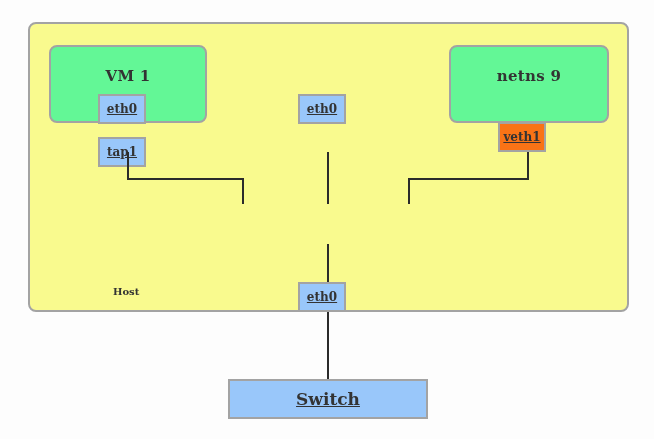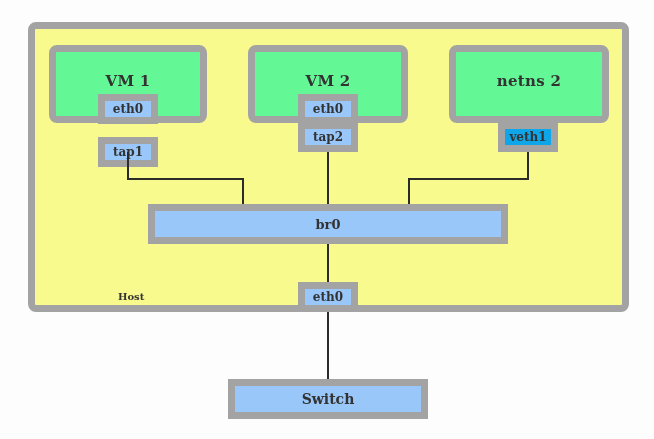--- a/index.html
+++ b/index.html
@@ -5,80 +5,75 @@
   html,body{margin:0;padding:0;}
   body{
     width:654px;height:439px;
     background:#fdfdfd;
     font-family:"DejaVu Serif","Liberation Serif",serif;
     color:#333333;
     position:relative;
     overflow:hidden;
   }
   .canvas{position:absolute;left:0;top:0;width:654px;height:439px;}
-  .box{position:absolute;box-sizing:border-box;border:7px solid #a3a3a3;}
+  .box{position:absolute;box-sizing:border-box;border:2px solid #a3a3a3;text-decoration:underline;}
   .rounded{border-radius:8px;}
   .host{left:28px;top:22px;width:601px;height:290px;}
   .vm{height:78px;top:45px;}
   .vm-label{
     position:absolute;left:0;right:0;top:0;height:58px;
     display:flex;align-items:center;justify-content:center;
     font-weight:bold;font-size:15px;letter-spacing:.3px;
   }
   .ifbox{
-    width:60px;height:30px;
+    width:48px;height:30px;
     display:flex;align-items:center;justify-content:center;
     font-weight:bold;font-size:12px;
   }
   .bridge{
     left:148px;top:204px;width:360px;height:40px;
     display:flex;align-items:center;justify-content:center;
     font-weight:bold;font-size:13px;
   }
   .switch{
     left:228px;top:379px;width:200px;height:40px;
     display:flex;align-items:center;justify-content:center;
-    font-weight:bold;font-size:14px;
+    font-weight:bold;font-size:17px;
   }
   .host-label{
     position:absolute;left:83px;top:262px;
     font-weight:bold;font-size:10px;
   }
   .line{position:absolute;background:#2b2b2b;}
 </style>
 </head>
 <body style="background-color: rgb(253, 253, 253);">
 
 <div class="canvas">
 
   <div class="box rounded host" style="background-color: rgb(249, 250, 142);">
     <div class="host-label">Host</div>
   </div>
 
   <div class="box rounded vm" style="left: 49px; width: 158px; background-color: rgb(99, 247, 150);">
     <div class="vm-label">VM 1</div>
   </div>
 
-  <div class="box rounded vm" style="left: 248px; width: 160px; background-color: rgb(99, 247, 150);">
-    <div class="vm-label">VM 2</div>
-  </div>
 
   <div class="box rounded vm" style="left: 449px; width: 160px; background-color: rgb(99, 247, 150);">
-    <div class="vm-label">netns 2</div>
+    <div class="vm-label">netns 9</div>
   </div>
 
   <div class="box ifbox" style="left: 98px; top: 94px; background-color: rgb(153, 199, 250);">eth0</div>
   <div class="box ifbox" style="left: 98px; top: 122px; background-color: rgb(153, 199, 250); margin-top: 15px;">tap1</div>
 
   <div class="box ifbox" style="left: 298px; top: 94px; background-color: rgb(153, 199, 250);">eth0</div>
-  <div class="box ifbox" style="left: 298px; top: 122px; background-color: rgb(153, 199, 250);">tap2</div>
 
-  <div class="box ifbox" style="left: 498px; top: 122px; background-color: #0ea5e9;">veth1</div>
+  <div class="box ifbox" style="left: 498px; top: 122px; background-color: #f97316;">veth1</div>
 
-  <div class="box bridge" style="background-color: rgb(153, 199, 250);">br0</div>
 
   <div class="box ifbox" style="left: 298px; top: 282px; background-color: rgb(153, 199, 250);">eth0</div>
 
   <div class="box switch" style="background-color: rgb(153, 199, 250);">Switch</div>
 
   <div class="line" style="left:127px;top:152px;width:2px;height:27px;"></div>
   <div class="line" style="left:127px;top:178px;width:117px;height:2px;"></div>
   <div class="line" style="left:242px;top:178px;width:2px;height:26px;"></div>
 
   <div class="line" style="left:327px;top:152px;width:2px;height:52px;"></div>

